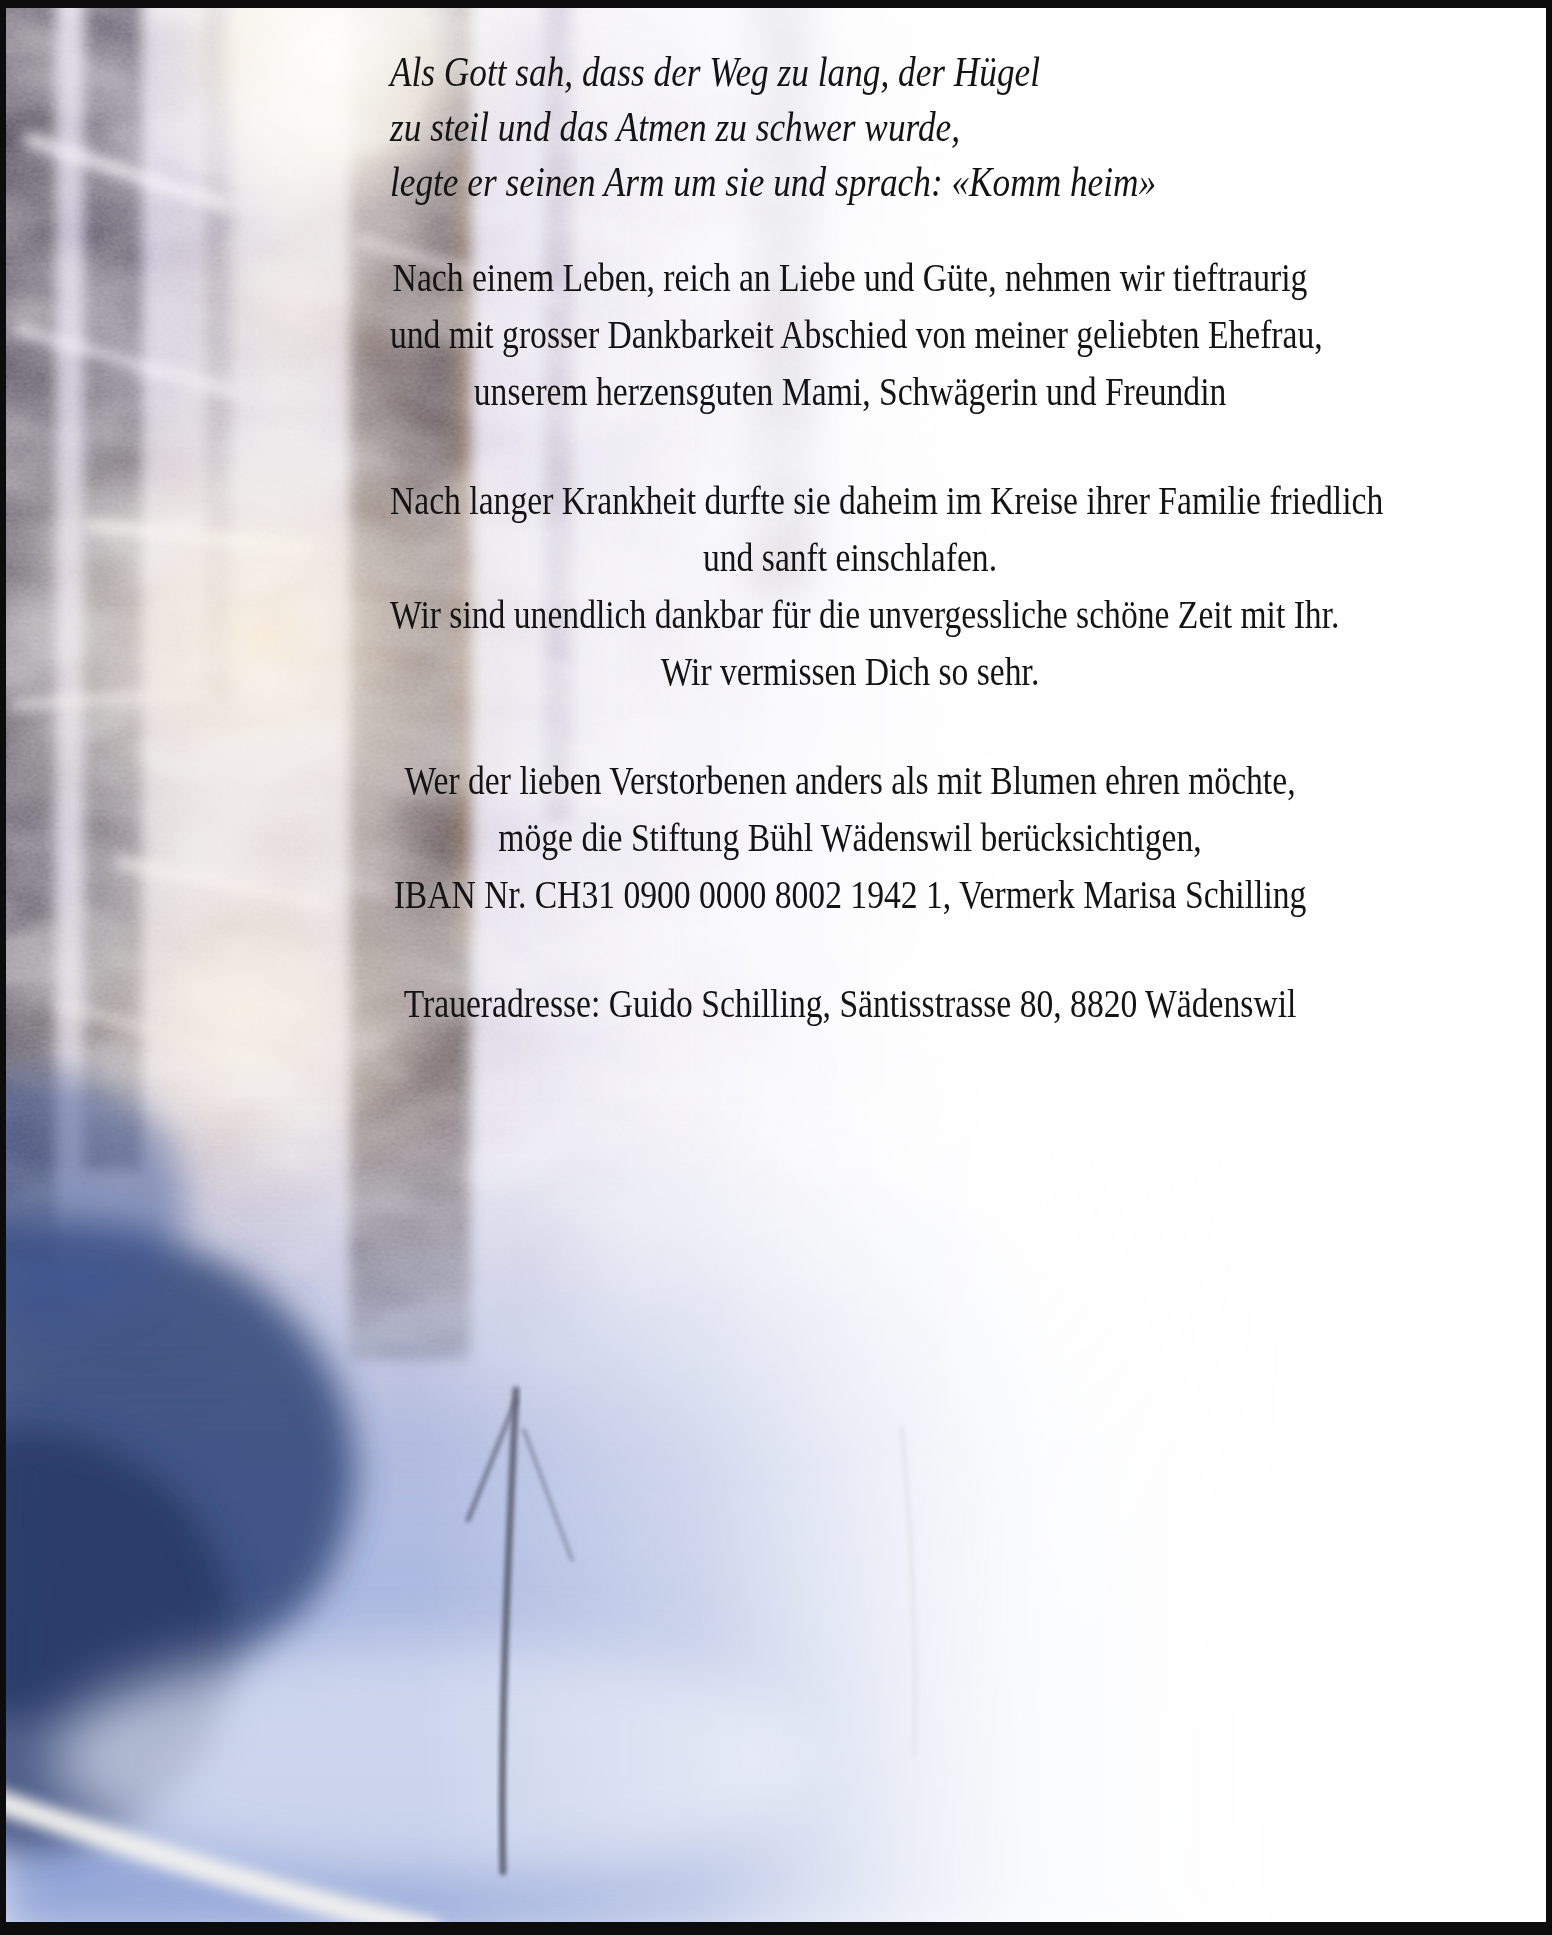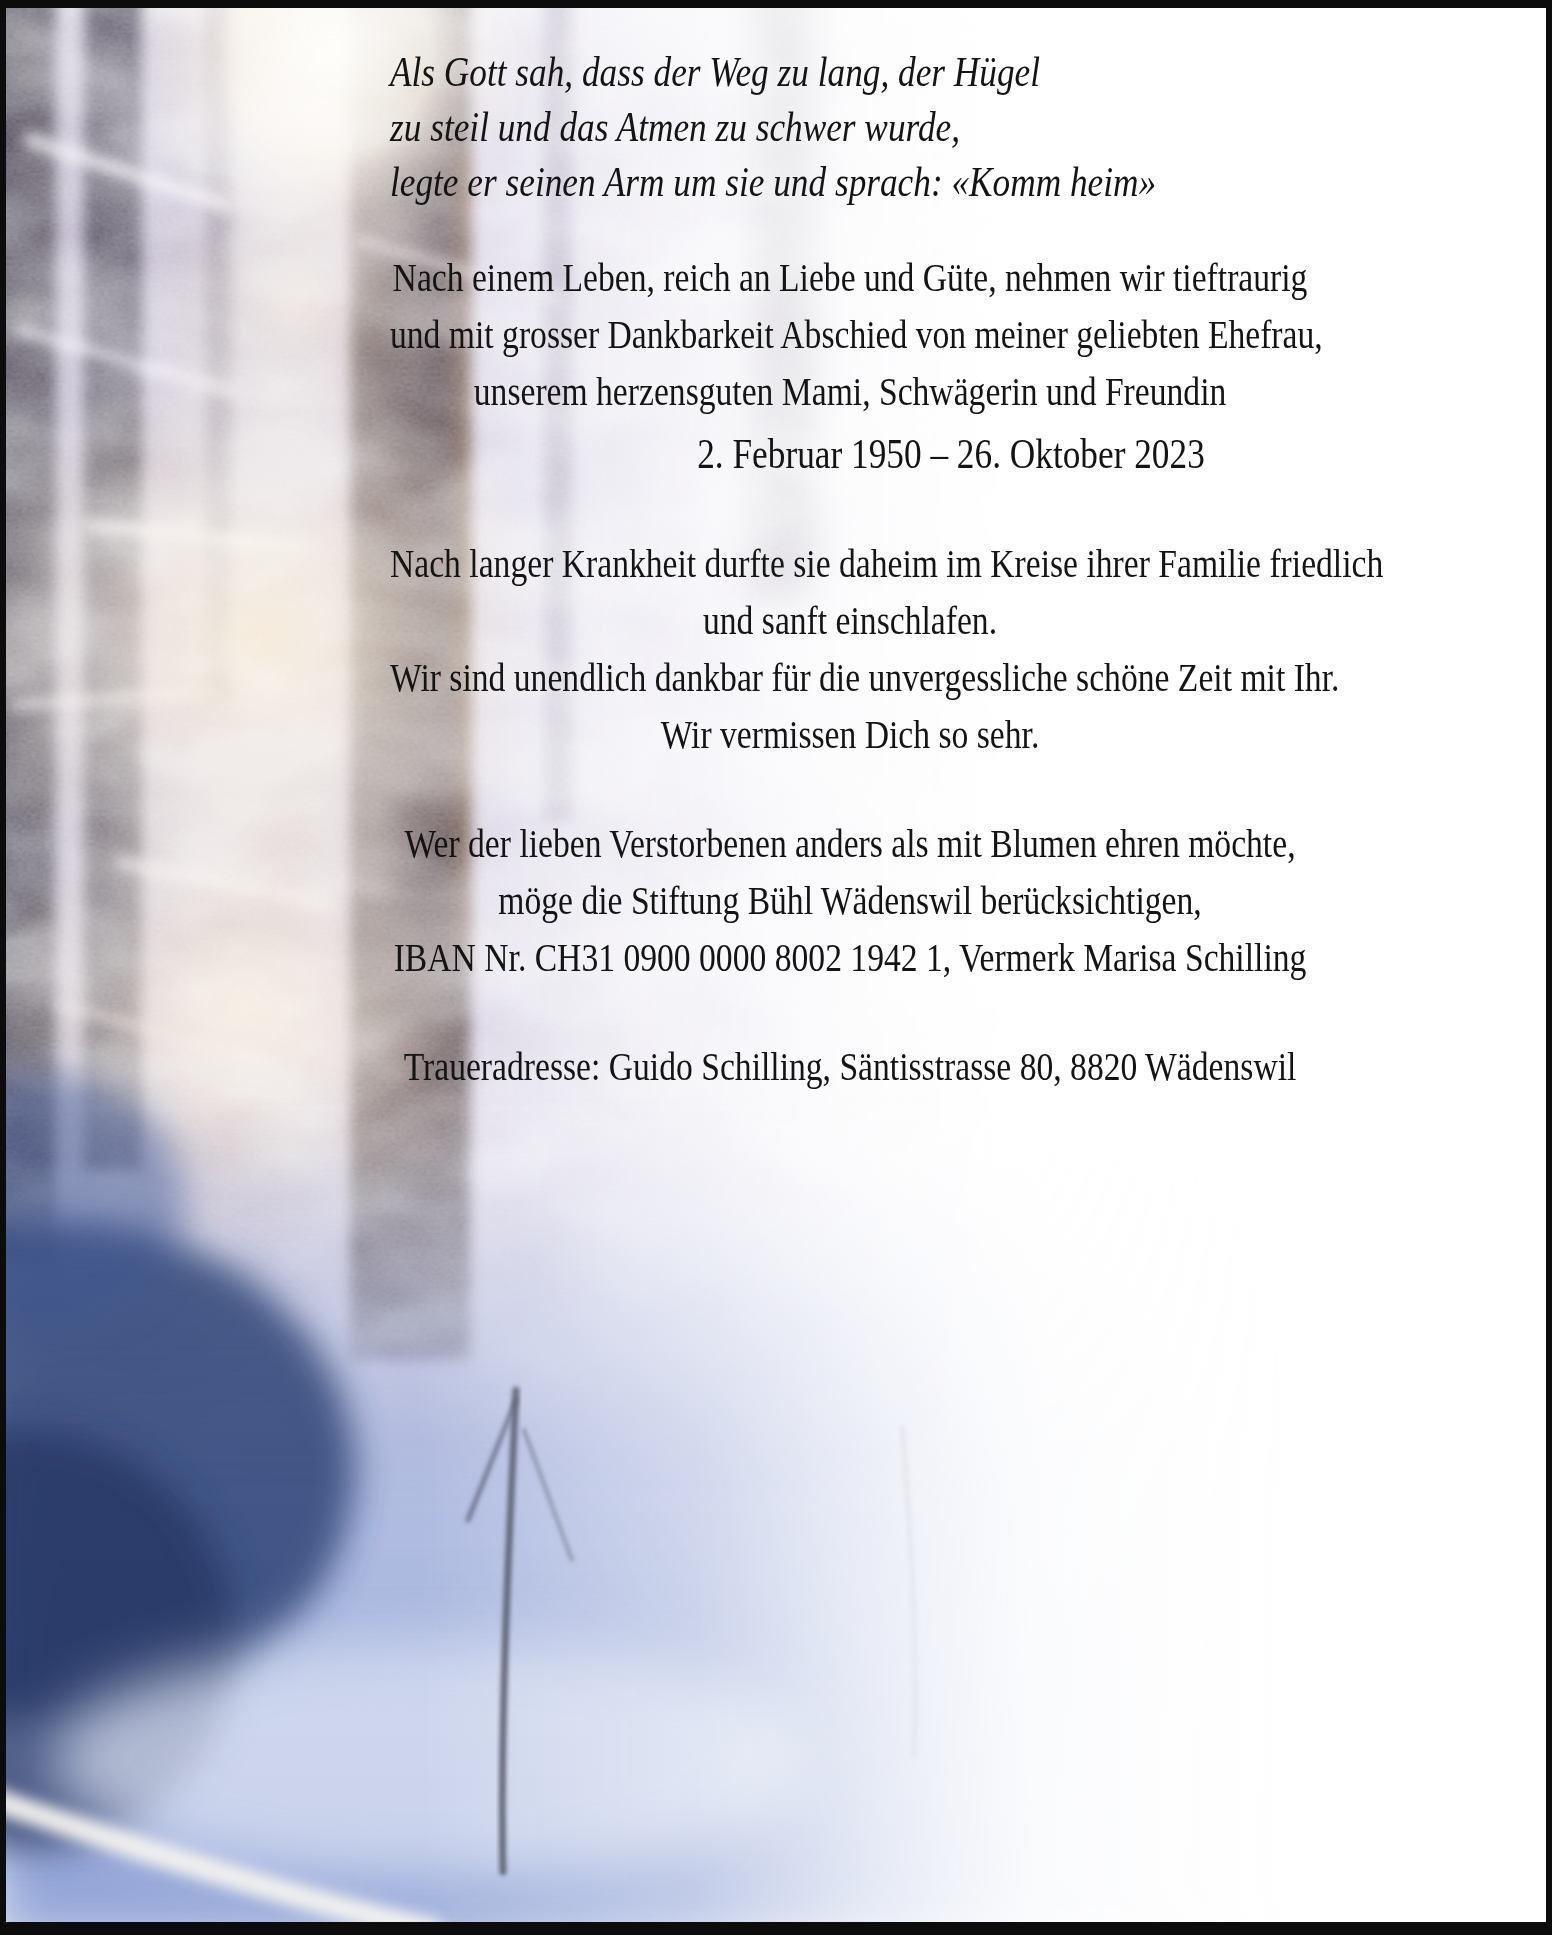--- a/index.html
+++ b/index.html
@@ -157,23 +157,20 @@
       <span class="ln">legte er seinen Arm um sie und sprach: «Komm heim»</span>
     </p>
 
     <p class="para intro">
       <span class="ln">Nach einem Leben, reich an Liebe und Güte, nehmen wir tieftraurig</span>
       <span class="ln">und mit grosser Dankbarkeit Abschied von meiner geliebten Ehefrau,</span>
       <span class="ln">unserem herzensguten Mami, Schwägerin und Freundin</span>
     </p>
 
 
-    <div class="dates">
-      <span class="cln">2. Februar 1950 – 26. Oktober 2023</span>
-    </div>
 
     <p class="para">
       <span class="ln">Nach langer Krankheit durfte sie daheim im Kreise ihrer Familie friedlich</span>
       <span class="ln">und sanft einschlafen.</span>
       <span class="ln">Wir sind unendlich dankbar für die unvergessliche schöne Zeit mit Ihr.</span>
       <span class="ln">Wir vermissen Dich so sehr.</span>
     </p>
 
 
 

